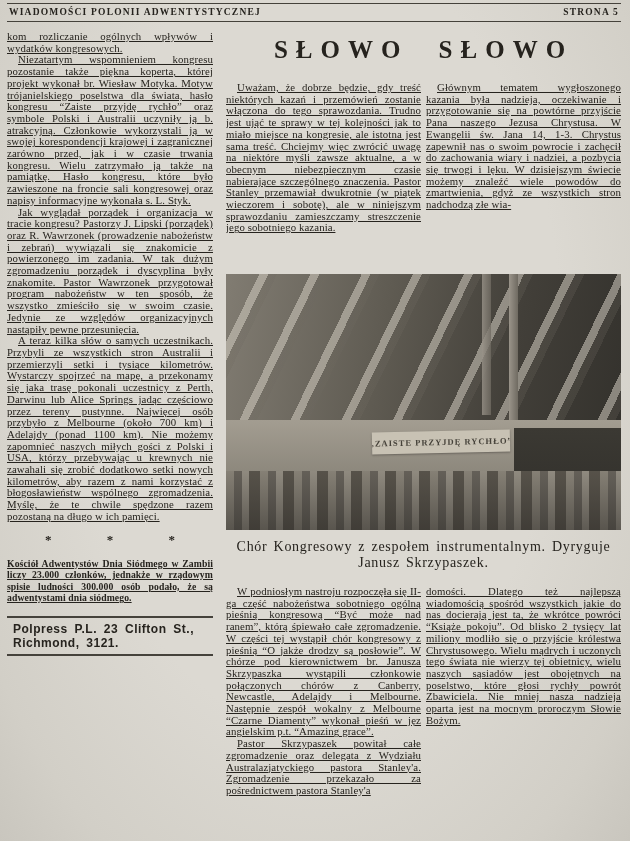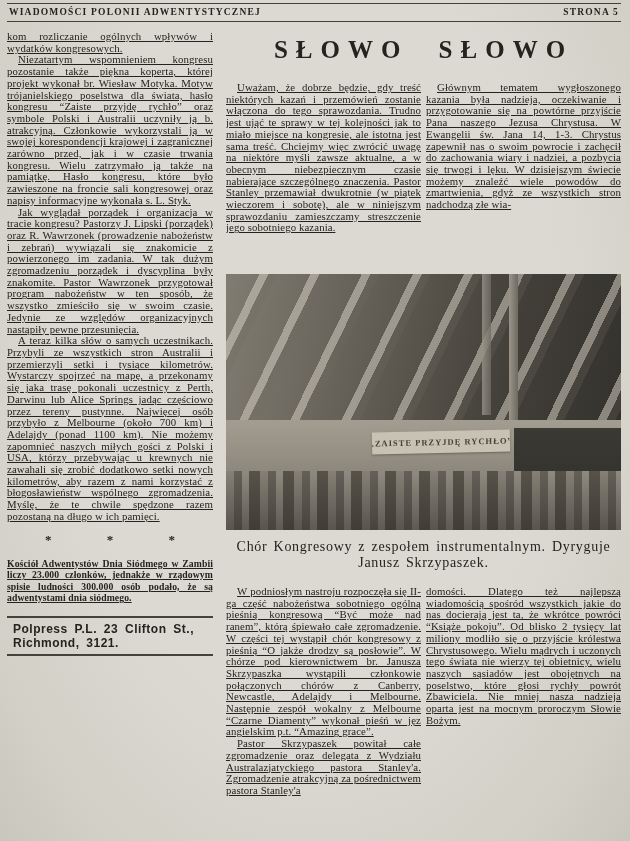--- a/index.html
+++ b/index.html
@@ -137,21 +137,21 @@
         <div class="ph-banner">„ZAISTE PRZYJDĘ RYCHŁO”</div>
         <div class="ph-curtain"></div>
         <div class="ph-choir"></div>
       </div>
 
       <div class="caption">Chór Kongresowy z zespołem instrumentalnym. Dyryguje Janusz Skrzypaszek.</div>
 
       <div class="twocol bottomSection bodytext">
         <div class="col">
           <p>W podniosłym nastroju rozpoczęła się II-ga część nabożeństwa sobotniego ogólną pieśnią kongresową “Być może nad ranem”, którą śpiewało całe zgromadzenie. W części tej wystąpił chór kongresowy z pieśnią “O jakże drodzy są posłowie”. W chórze pod kierownictwem br. Janusza Skrzypaszka wystąpili członkowie połączonych chórów z Canberry, Newcastle, Adelajdy i Melbourne. Następnie zespół wokalny z Melbourne “Czarne Diamenty” wykonał pieśń w jęz angielskim p.t. “Amazing grace”.</p>
-          <p>Pastor Skrzypaszek powitał całe zgromadzenie oraz delegata z Wydziału Australazjatyckiego pastora Stanley'a. Zgromadzenie atrakcyjną za pośrednictwem pastora Stanley'a</p>
+          <p>Pastor Skrzypaszek powitał całe zgromadzenie oraz delegata z Wydziału Australazjatyckiego pastora Stanley'a. Zgromadzenie przekazało za pośrednictwem pastora Stanley'a</p>
         </div>
         <div class="col">
           <p class="noind">domości. Dlatego też najlepszą wiadomością spośród wszystkich jakie do nas docierają jest ta, że wkrótce powróci “Książe pokoju”. Od blisko 2 tysięcy lat miliony modliło się o przyjście królestwa Chrystusowego. Wielu mądrych i uczonych tego świata nie wierzy tej obietnicy, wielu naszych sąsiadów jest obojętnych na poselstwo, które głosi rychły powrót Zbawiciela. Nie mniej nasza nadzieja oparta jest na mocnym proroczym Słowie Bożym.</p>
         </div>
       </div>
 
     </div>
   </div>
 </div>
 

